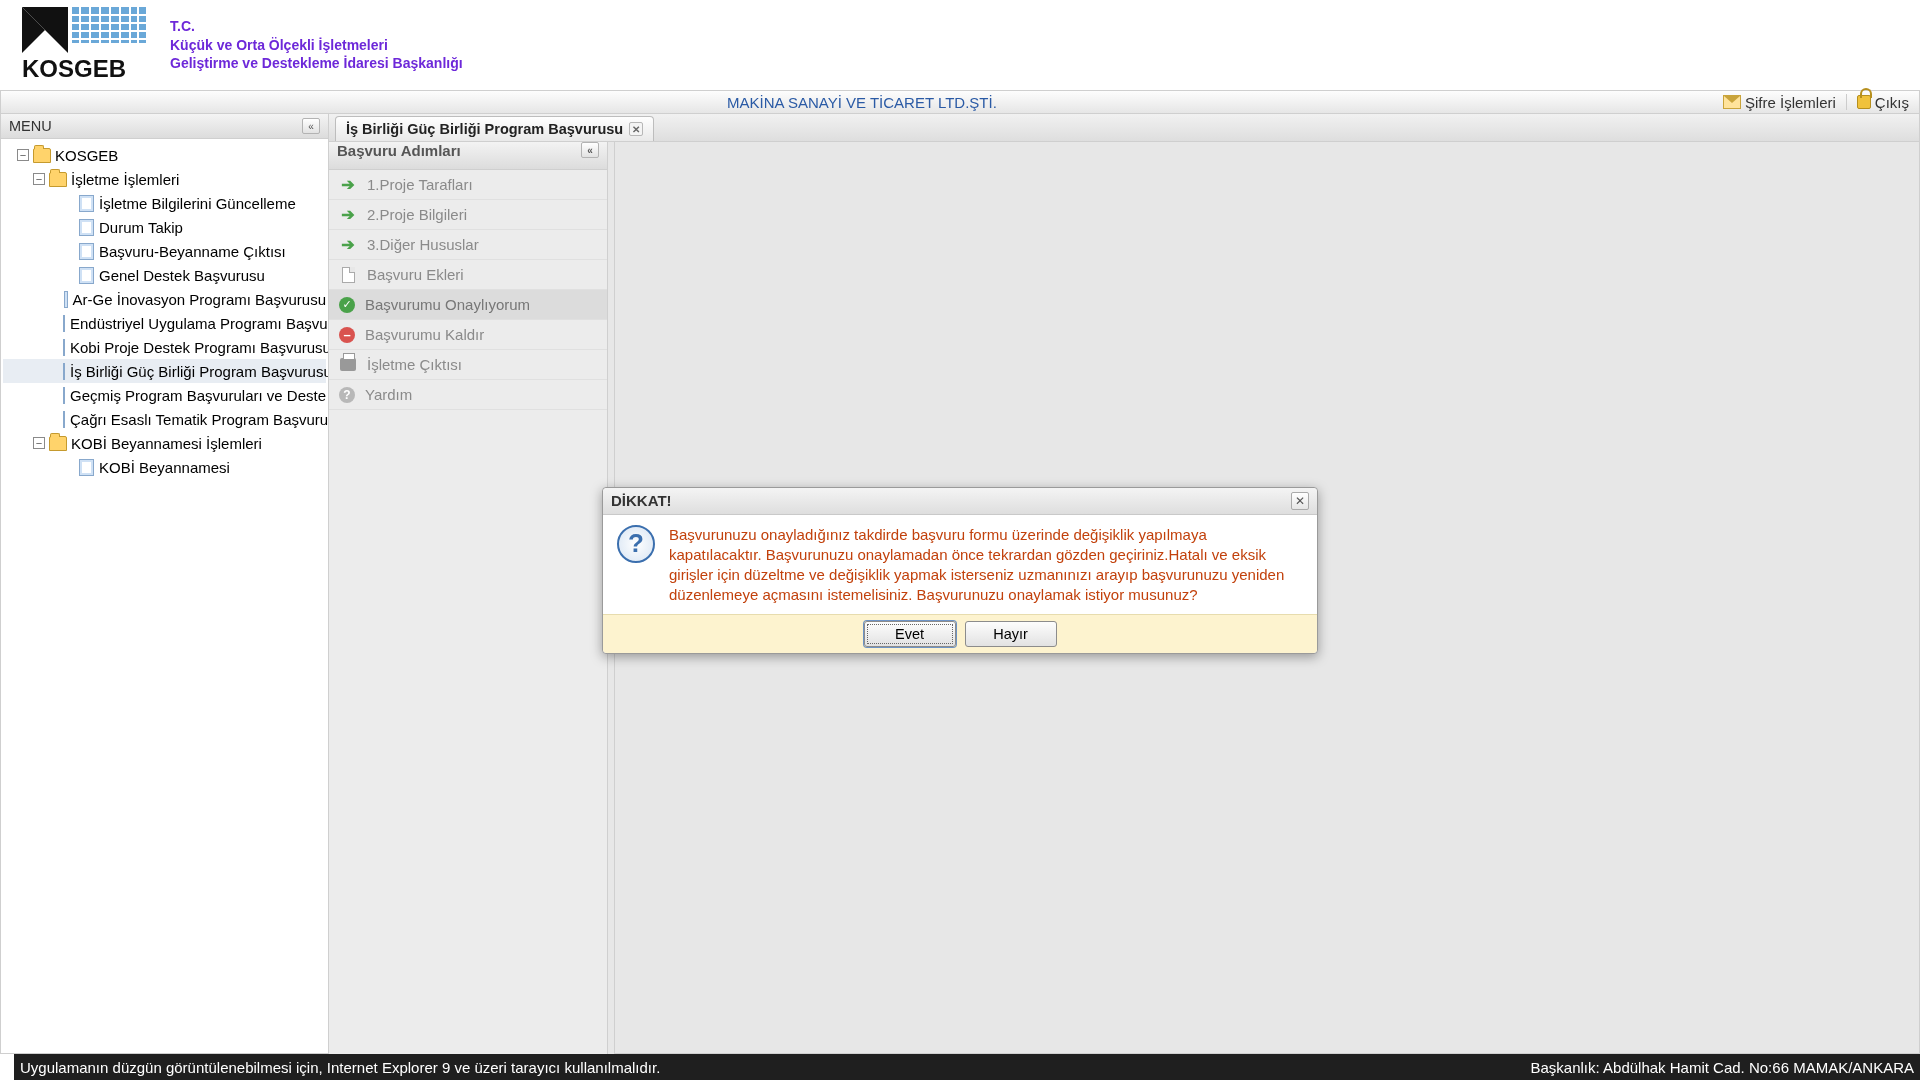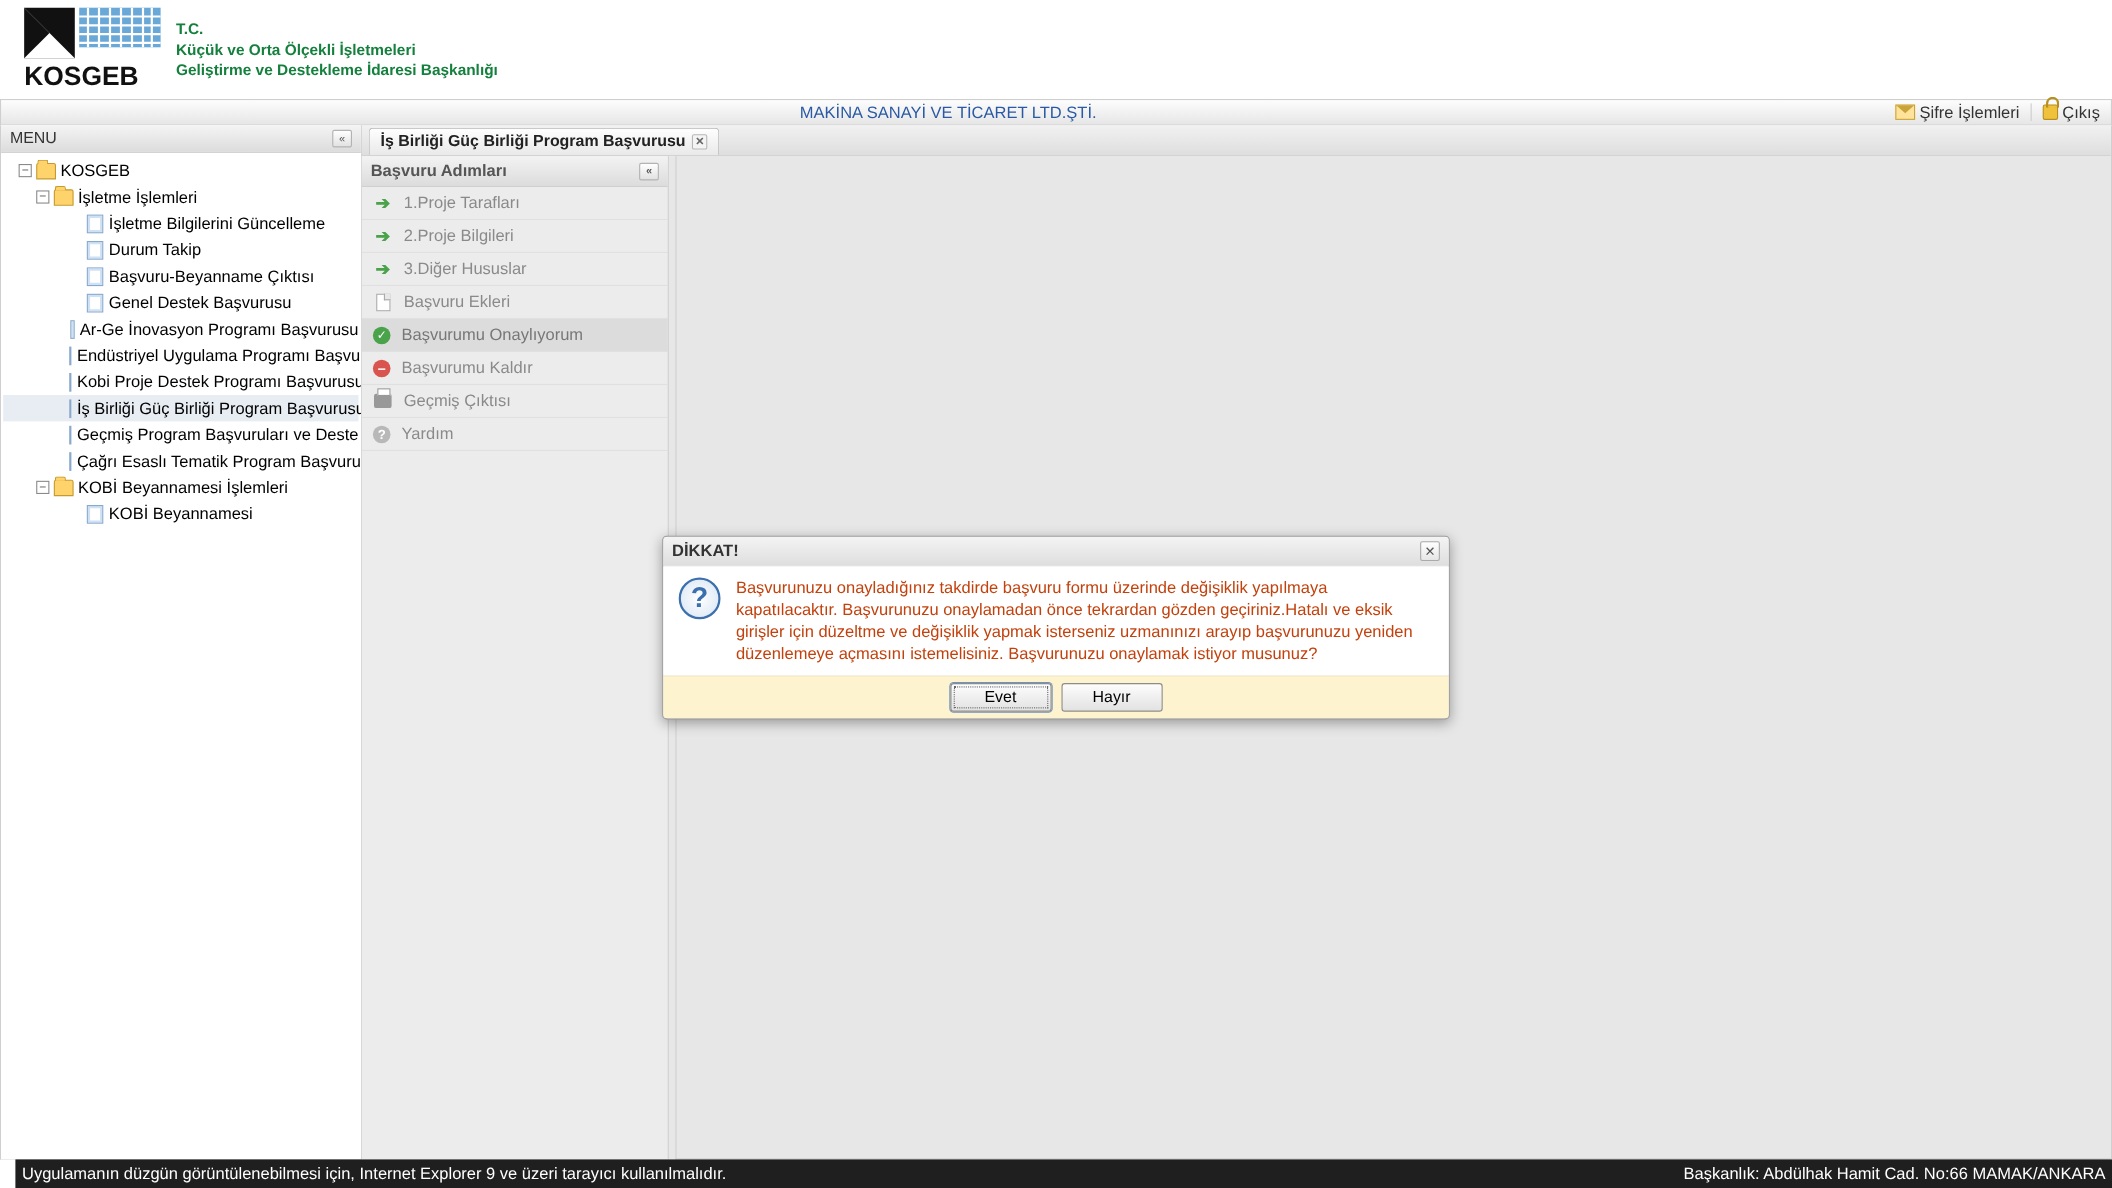--- a/index.html
+++ b/index.html
@@ -2,21 +2,21 @@
 <html><head>
 <meta charset="utf-8">
 <style>
 * { margin:0; padding:0; box-sizing:border-box; font-family:Arial,Helvetica,sans-serif; }
 body { width:1920px; height:1080px; background:#fff; overflow:hidden; position:relative; }
 
 
 .header { display:flex; align-items:center; padding:4px 20px; height:90px; }
 .logo-block { display:flex; align-items:center; gap:10px; }
 .logo-svg { width:140px; height:80px; }
-.header-text { font-size:14px; color:#15803d; line-height:1.35; }
+.header-text { font-size:14px; color:#6d28d9; margin-left:10px; line-height:1.35; }
 .header-text .ln1 { font-weight:700; }
 .header-text .ln2, .header-text .ln3 { font-weight:700; }
 
 .topbar { display:flex; align-items:center; border:1px solid #cfcfcf;
   background:linear-gradient(#fdfdfd,#e6e6e6); height:24px; font-size:15px; }
 .topbar .company { flex:1; text-align:center; color:#2a5aa5; font-size:15px; }
 .topbar .actions { display:flex; align-items:center; gap:10px; padding-right:10px; }
 .topbar .actions .act { display:flex; align-items:center; gap:4px; color:#333; cursor:pointer; font-size:15px;}
 .topbar .sep { width:1px; height:16px; background:#ccc; }
 
@@ -54,21 +54,21 @@
   display:flex; align-items:flex-end; padding-left:6px;}
 .tab { display:flex; align-items:center; gap:6px; padding:4px 10px; font-size:14.5px; font-weight:700;
   color:#222; background:linear-gradient(#fefefe,#e9e9e9); border:1px solid #bdbdbd; border-bottom:none;
   border-radius:4px 4px 0 0; cursor:pointer; margin-right:4px;}
 .tab .close { width:14px; height:14px; border:1px solid #b7b7b7; border-radius:2px; font-size:10px;
   display:flex; align-items:center; justify-content:center; color:#666; background:#f4f4f4;}
 
 .content-body { flex:1; display:flex; background:#e7e7e7; }
 .steps-panel { width:279px; border-right:1px solid #cfcfcf; background:#ececec;
   display:flex; flex-direction:column;}
-.steps-head { display:flex; align-items:center; justify-content:space-between; height:28px;
+.steps-head { display:flex; align-items:flex-start; justify-content:space-between; height:28px;
   padding:0 8px; background:linear-gradient(#f3f3f3,#dcdcdc); border-bottom:1px solid #cfcfcf;
   font-weight:700; color:#555; font-size:15px;}
 .steps-list { list-style:none; }
 .steps-list li { display:flex; align-items:center; gap:10px; height:30px; padding:0 10px;
   border-bottom:1px solid #e0e0e0; color:#8a8a8a; font-size:15px; cursor:pointer;}
 .steps-list li.active { background:#dcdcdc; color:#777; }
 .step-icon { width:18px; height:14px; display:flex; align-items:center; justify-content:center;}
 .arrow-icon { color:#4aa24a; font-weight:700; font-size:16px;}
 .doc2-icon { width:13px; height:16px; border:1px solid #aaa; background:#fff; position:relative;}
 .doc2-icon::after{content:"";position:absolute;right:-1px;top:-1px;width:5px;height:5px;background:#e7e7e7;border-left:1px solid #aaa;border-bottom:1px solid #aaa;}
@@ -319,21 +319,21 @@
               <span>Başvurumu Onaylıyorum</span>
             </li>
             <li>
               <span class="step-icon minus-icon">–</span>
               <span>Başvurumu Kaldır</span>
             </li>
             <li>
               <span class="step-icon">
                 <span class="print-icon"></span>
               </span>
-              <span>Geçmiş Çıktısı</span>
+              <span>İşletme Çıktısı</span>
             </li>
             <li>
               <span class="step-icon help-icon">?</span>
               <span>Yardım</span>
             </li>
           </ul>
       </div>
       <div class="canvas"></div>
     </div>
   </div>

